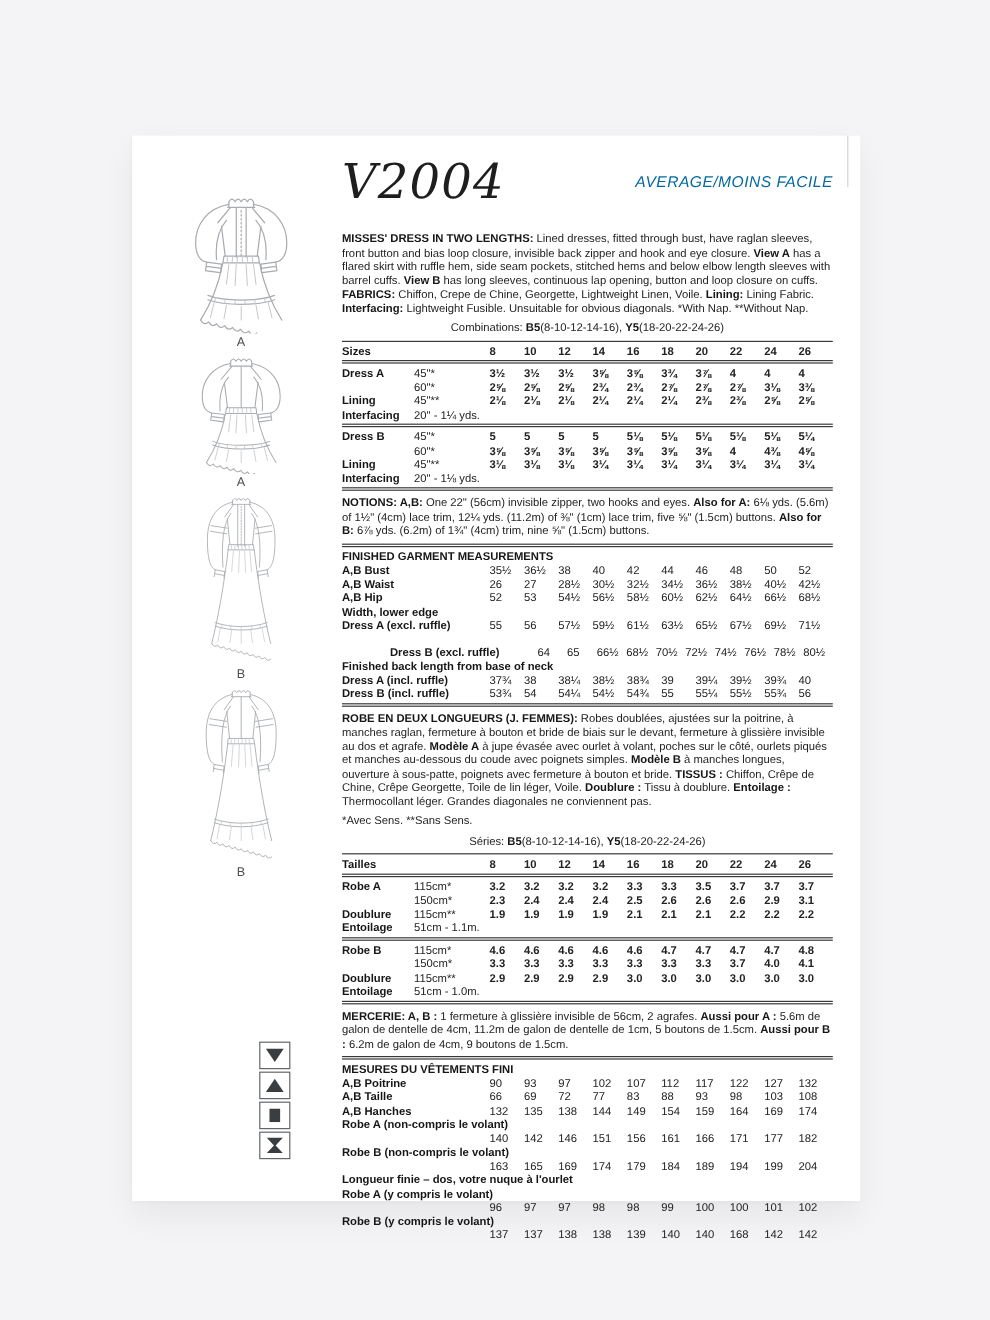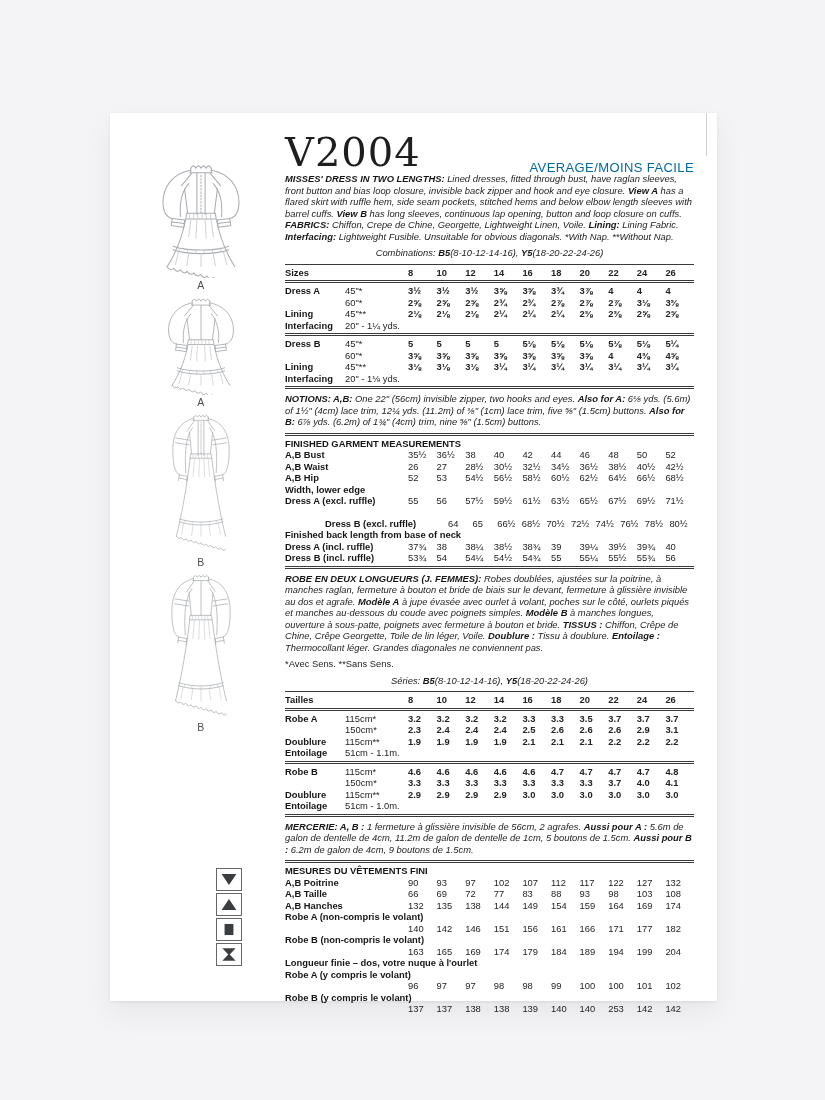--- a/index.html
+++ b/index.html
@@ -20,24 +20,24 @@
   .illos{position:absolute;left:16px;top:48px;width:150px;display:flex;flex-direction:column;align-items:center;}
   .illo{display:flex;flex-direction:column;align-items:center;}
   .illo svg{display:block;}
   .view-label{font-size:10.5px;color:#4a4f52;letter-spacing:.5px;margin:1px 0 4px 0;}
   .symbols{position:absolute;left:106px;top:755px;width:28px;display:flex;flex-direction:column;gap:2px;}
   .sym{width:26px;height:23px;border:1.4px solid #63676a;background:#fff;display:flex;align-items:center;justify-content:center;box-sizing:border-box;}
   .sym svg{display:block;}
 
   
   .content{position:absolute;left:175px;top:18px;width:409px;color:#232323;font-size:9.4px;line-height:11.5px;}
-  .hdr{display:flex;justify-content:space-between;align-items:flex-end;margin-bottom:0;}
+  .hdr{display:flex;justify-content:space-between;align-items:center;margin-bottom:20px;font-style:italic;}
   .code{font-family:"DejaVu Serif", serif;font-size:40px;line-height:42px;font-weight:400;color:#1e1e1e;letter-spacing:1px;}
   .difficulty{font-size:13px;color:#0369a1;letter-spacing:.4px;}
-  p.blk{margin:0 0 5px 0;font-style:italic;}
+  p.blk{margin:0 0 5px 0;}
   p.blk strong, .trow .tlabel, .sec-title{color:#161616;}
   .oneline{margin:4px 0 1px 0;text-align:center;}
   .sec-title{font-weight:700;margin:0;}
   .nap{margin:0 0 5px 0;}
 
   .rule{height:0;border-top:1px solid #3a3a3a;margin:2px 0 2px 0;}
   .rule-dbl{height:3px;border-top:1px solid #3a3a3a;border-bottom:1px solid #3a3a3a;margin:2px 0 2px 0;box-sizing:border-box;}
 
   .tbl{margin-bottom:4px;}
   .trow{display:grid;grid-template-columns:60px 63px repeat(10,1fr);}
@@ -628,19 +628,19 @@
         </div>
         <div class="trow">
           <div class="tlabel c-12"></div>
           <div class="tval">137</div>
           <div class="tval">137</div>
           <div class="tval">138</div>
           <div class="tval">138</div>
           <div class="tval">139</div>
           <div class="tval">140</div>
           <div class="tval">140</div>
-          <div class="tval">253</div>
+          <div class="tval">168</div>
           <div class="tval">142</div>
           <div class="tval">142</div>
         </div>
       </div>
   </div>
 </div>
 
 </body></html>

